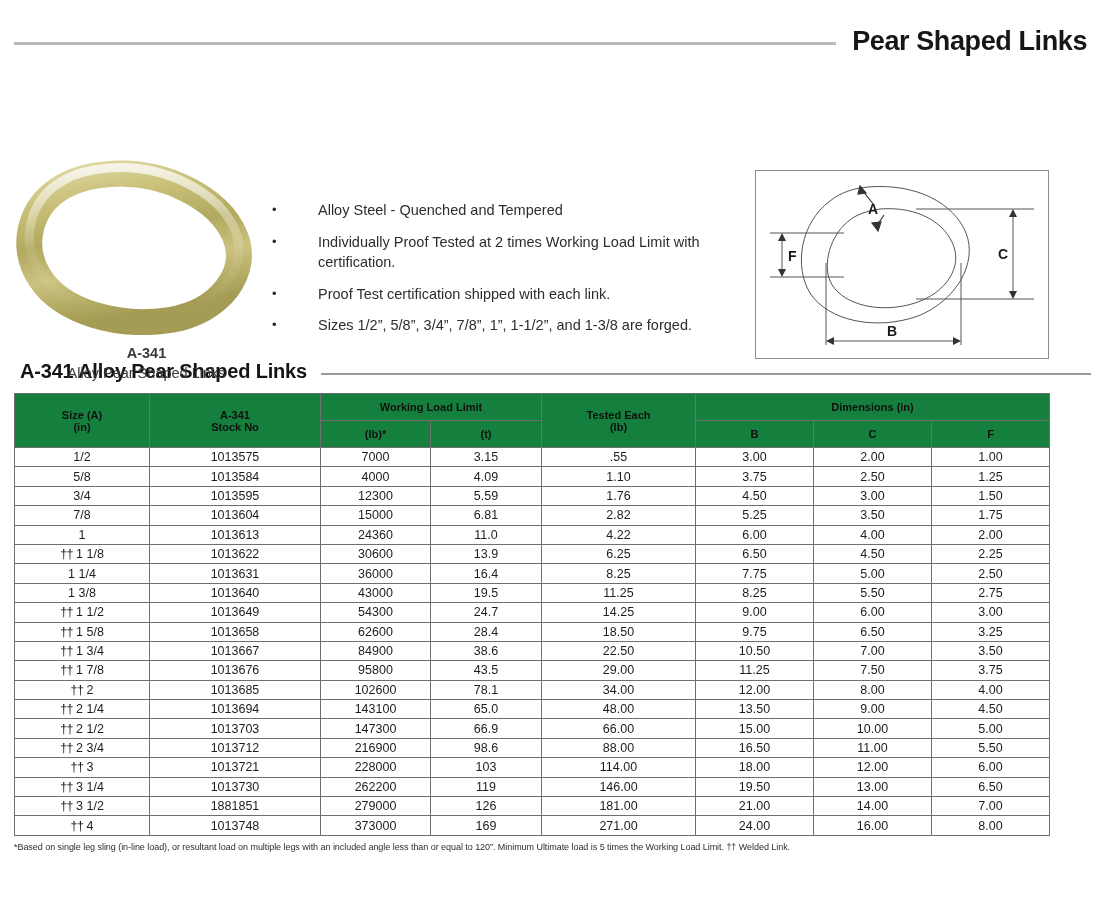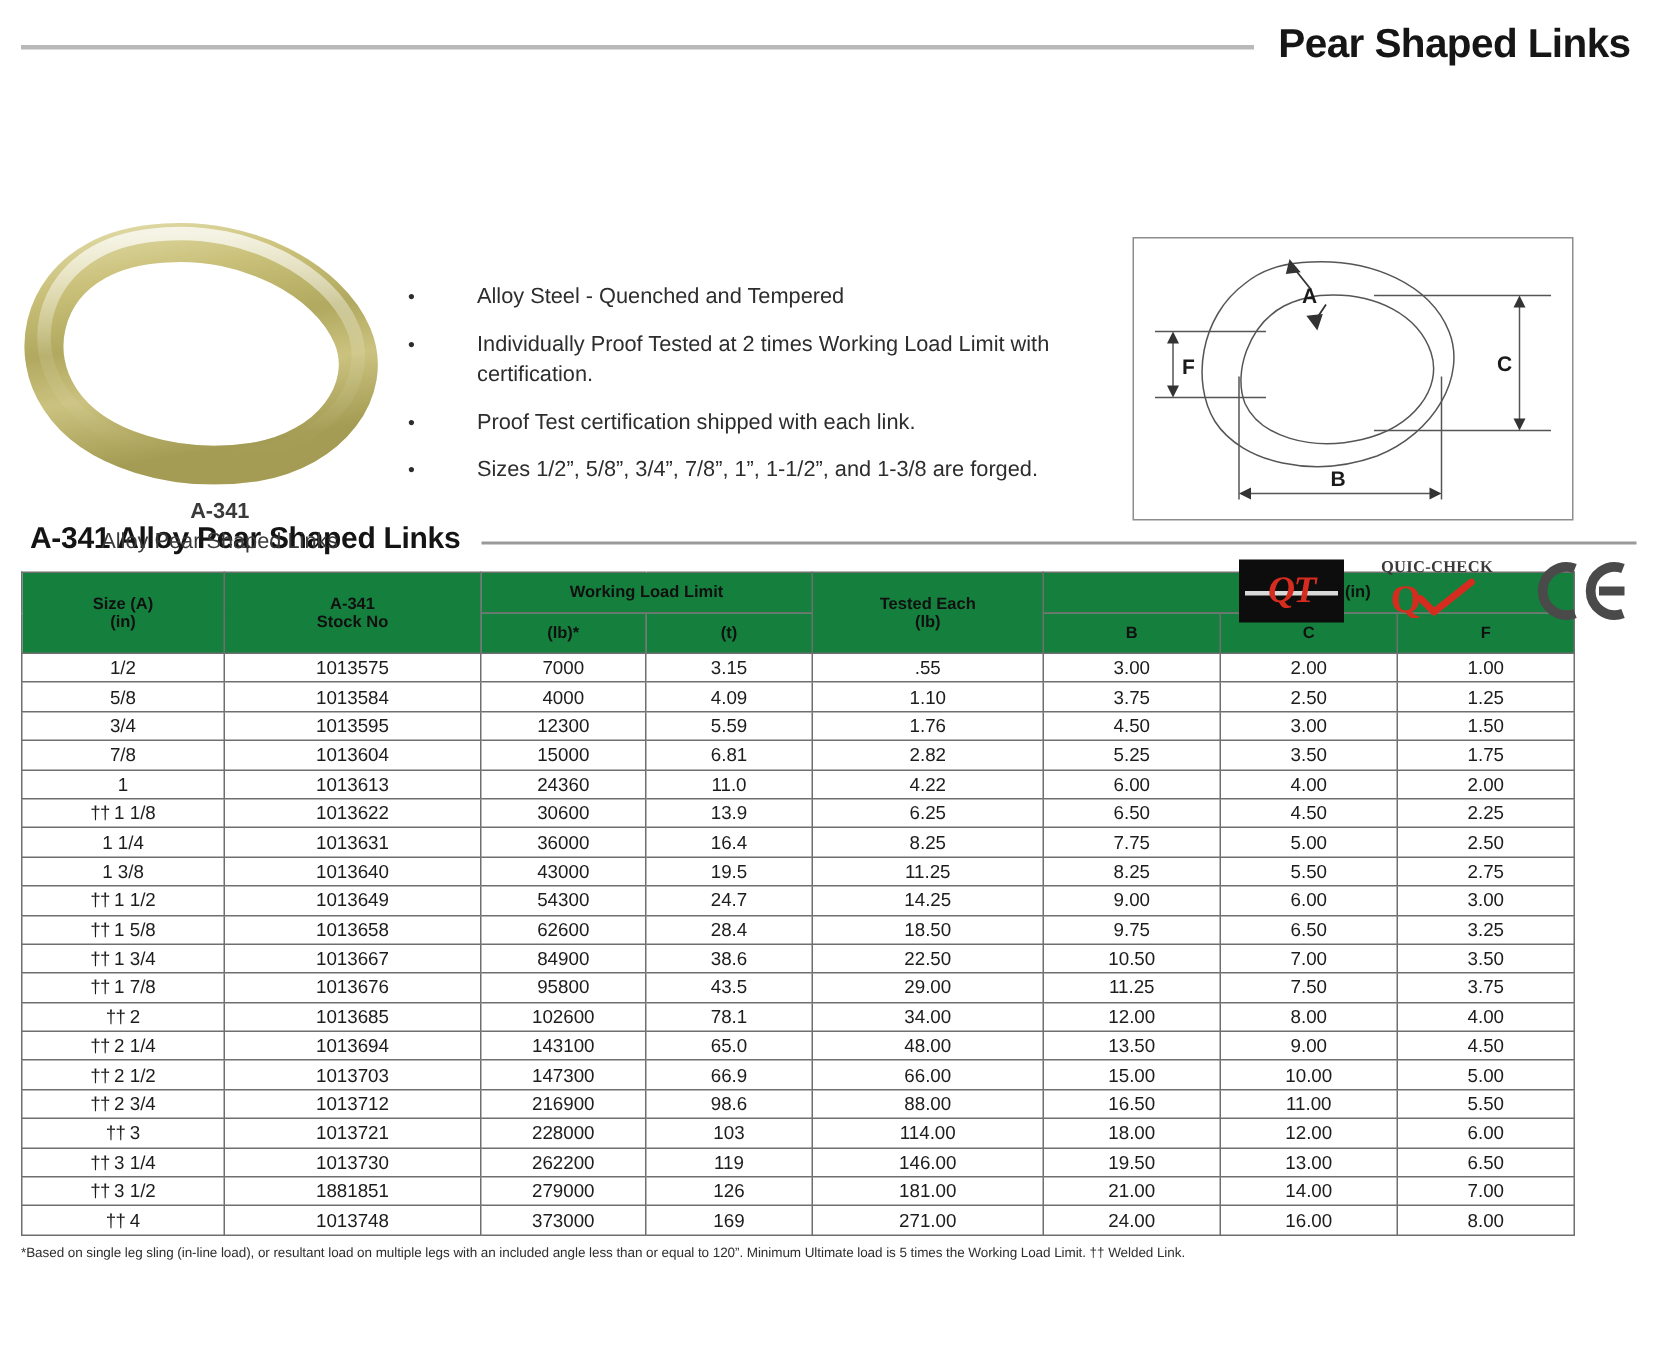--- a/index.html
+++ b/index.html
@@ -16,20 +16,21 @@
     overflow: hidden;
   }
 
   
   .page-header {
     display: flex;
     align-items: center;
     padding: 18px 26px 0 14px;
     height: 40px;
     box-sizing: border-box;
+    margin-top: 12px;
   }
   .header-rule {
     flex: 1 1 auto;
     height: 3px;
     background: #b9b9b9;
     margin-right: 16px;
     margin-top: 4px;
   }
   .header-title {
     font-size: 27px;
@@ -352,44 +353,20 @@
         <line x1="70" y1="92" x2="70" y2="174"></line>
         <line x1="205" y1="92" x2="205" y2="174"></line>
         <line x1="72" y1="170" x2="203" y2="170"></line>
       </g>
       <polygon points="70,170 78,166 78,174" fill="#333"></polygon>
       <polygon points="205,170 197,166 197,174" fill="#333"></polygon>
       <text x="131" y="165" font-family="Liberation Sans, sans-serif" font-size="14" font-weight="bold" fill="#1a1a1a">B</text>
     </svg>
   </div>
 
-  <div class="logo-strip">
-    <div class="logo-qt">
-      <div class="logo-qt-bar"></div>
-      <div class="logo-qt-text">QT</div>
-    </div>
-
-    <div class="logo-quiccheck">
-      <div class="qc-word">QUIC-CHECK</div>
-      <div class="qc-mark">
-        <svg width="78" height="28" viewBox="0 0 78 28">
-          <text x="8" y="24" font-family="Liberation Serif, serif" font-size="26" font-weight="bold" fill="#d62c1f">Q</text>
-          <path d="M 28 15 L 37 24 L 62 4" stroke="#d62c1f" stroke-width="4.5" fill="none" stroke-linecap="round" stroke-linejoin="round"></path>
-        </svg>
-      </div>
-    </div>
-
-    <div class="logo-ce">
-      <svg width="66" height="42" viewBox="0 0 66 42">
-        <path d="M 30 6 A 16 16 0 1 0 30 36" stroke="#4a4a4a" stroke-width="6.5" fill="none"></path>
-        <path d="M 62 6 A 16 16 0 1 0 62 36" stroke="#4a4a4a" stroke-width="6.5" fill="none"></path>
-        <rect x="46" y="18" width="17" height="6" fill="#4a4a4a"></rect>
-      </svg>
-    </div>
-  </div>
 </div>
 
 <div class="section-heading">
   <div class="section-heading-text">A-341 Alloy Pear Shaped Links</div>
   <div class="section-heading-rule"></div>
 </div>
 
 <div class="table-wrap">
   <table class="spec">
     <colgroup>

